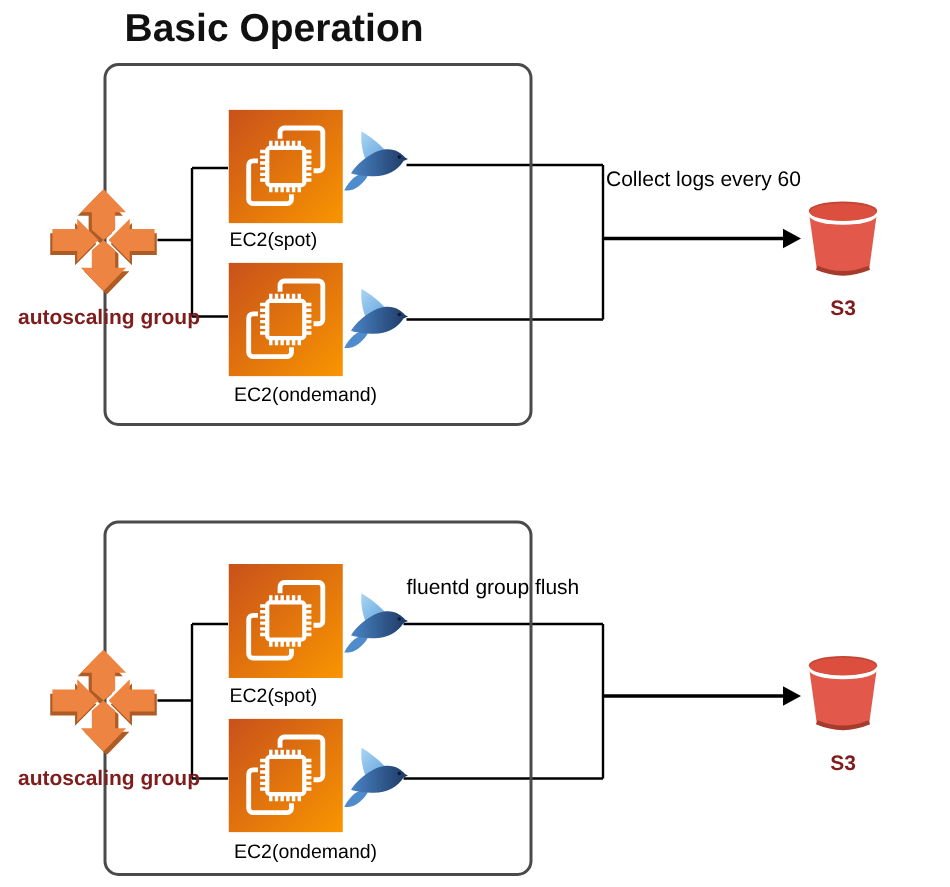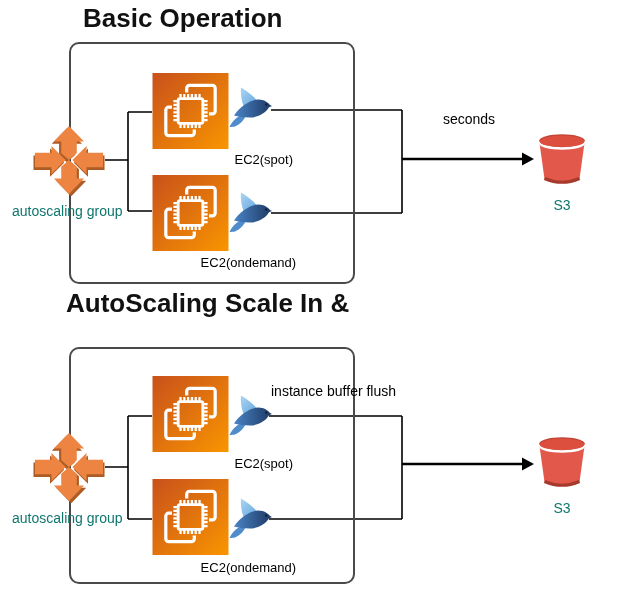--- a/index.html
+++ b/index.html
@@ -3,22 +3,22 @@
 <meta charset="utf-8">
 <style>
   html,body{margin:0;padding:0;background:#fff;}
   .canvas{
     position:relative;width:633px;height:591px;background:#ffffff;
     font-family:"Liberation Sans", sans-serif;color:#000;overflow:hidden;
   }
   .abs{position:absolute;}
   .title{font-size:26px;font-weight:bold;color:#111;line-height:22px;white-space:nowrap;}
   .groupbox{border:2px solid #4a4a4a;border-radius:10px;background:transparent;box-sizing:border-box;}
-  .lbl{font-size:14px;color:#0f766e;white-space:nowrap;}
-  .lbl-c{font-size:13px;color:#000;text-align:right;}
+  .lbl{font-size:14px;color:#7f1d1d;white-space:nowrap;font-weight:bold;}
+  .lbl-c{font-size:13px;color:#000;text-align:left;}
   .ann{font-size:14px;color:#000;text-align:center;line-height:16px;}
   .wires{position:absolute;left:0;top:0;pointer-events:none;}
   svg{display:block;}
 </style>
 </head>
 <body>
 
 <svg width="0" height="0" style="position:absolute" aria-hidden="true">
   <defs>
     <linearGradient id="ec2g" gradientUnits="userSpaceOnUse" x1="0" y1="0" x2="80" y2="80">
@@ -118,48 +118,47 @@
 
   <svg class="abs" style="left:151px;top:175px;" width="79" height="76">
     <use href="#sym-ec2" xlink:href="#sym-ec2"></use>
   </svg>
   <svg class="abs" style="left:227px;top:192px;" width="45" height="42">
     <use href="#sym-bird" xlink:href="#sym-bird"></use>
   </svg>
   <div class="abs lbl-c" style="left:156px;top:255px;width:140px;">EC2(ondemand)</div>
 
   <div class="abs ann" style="left:399px;top:111px;width:140px;">
-    <div>seconds</div>
+    <div>Collect logs every 60</div>
   </div>
 
   <svg class="abs" style="left:534px;top:130px;" width="56" height="60">
     <use href="#sym-s3" xlink:href="#sym-s3"></use>
   </svg>
   <div class="abs lbl" style="left:540px;top:197px;width:44px;text-align:center;">S3</div>
 
   <div class="abs title" style="left:66px;top:292px;">
-    <div>AutoScaling Scale In &amp;</div>
   </div>
 
   <div class="abs groupbox" style="left:69px;top:347px;width:286px;height:237px;"></div>
 
   <svg class="abs" style="left:33px;top:431px;" width="72" height="72">
     <use href="#sym-asg" xlink:href="#sym-asg"></use>
   </svg>
   <div class="abs lbl" style="left:12px;top:510px;">autoscaling group</div>
 
   <svg class="abs" style="left:151px;top:376px;" width="79" height="76">
     <use href="#sym-ec2" xlink:href="#sym-ec2"></use>
   </svg>
   <svg class="abs" style="left:227px;top:395px;" width="45" height="42">
     <use href="#sym-bird" xlink:href="#sym-bird"></use>
   </svg>
   <div class="abs lbl-c" style="left:153px;top:456px;width:140px;">EC2(spot)</div>
 
-  <div class="abs ann" style="left:271px;top:383px;white-space:nowrap;">instance buffer flush</div>
+  <div class="abs ann" style="left:271px;top:383px;white-space:nowrap;">fluentd group flush</div>
 
   <svg class="abs" style="left:151px;top:479px;" width="79" height="76">
     <use href="#sym-ec2" xlink:href="#sym-ec2"></use>
   </svg>
   <svg class="abs" style="left:227px;top:498px;" width="45" height="42">
     <use href="#sym-bird" xlink:href="#sym-bird"></use>
   </svg>
   <div class="abs lbl-c" style="left:156px;top:560px;width:140px;">EC2(ondemand)</div>
 
   <svg class="abs" style="left:534px;top:433px;" width="56" height="60">

